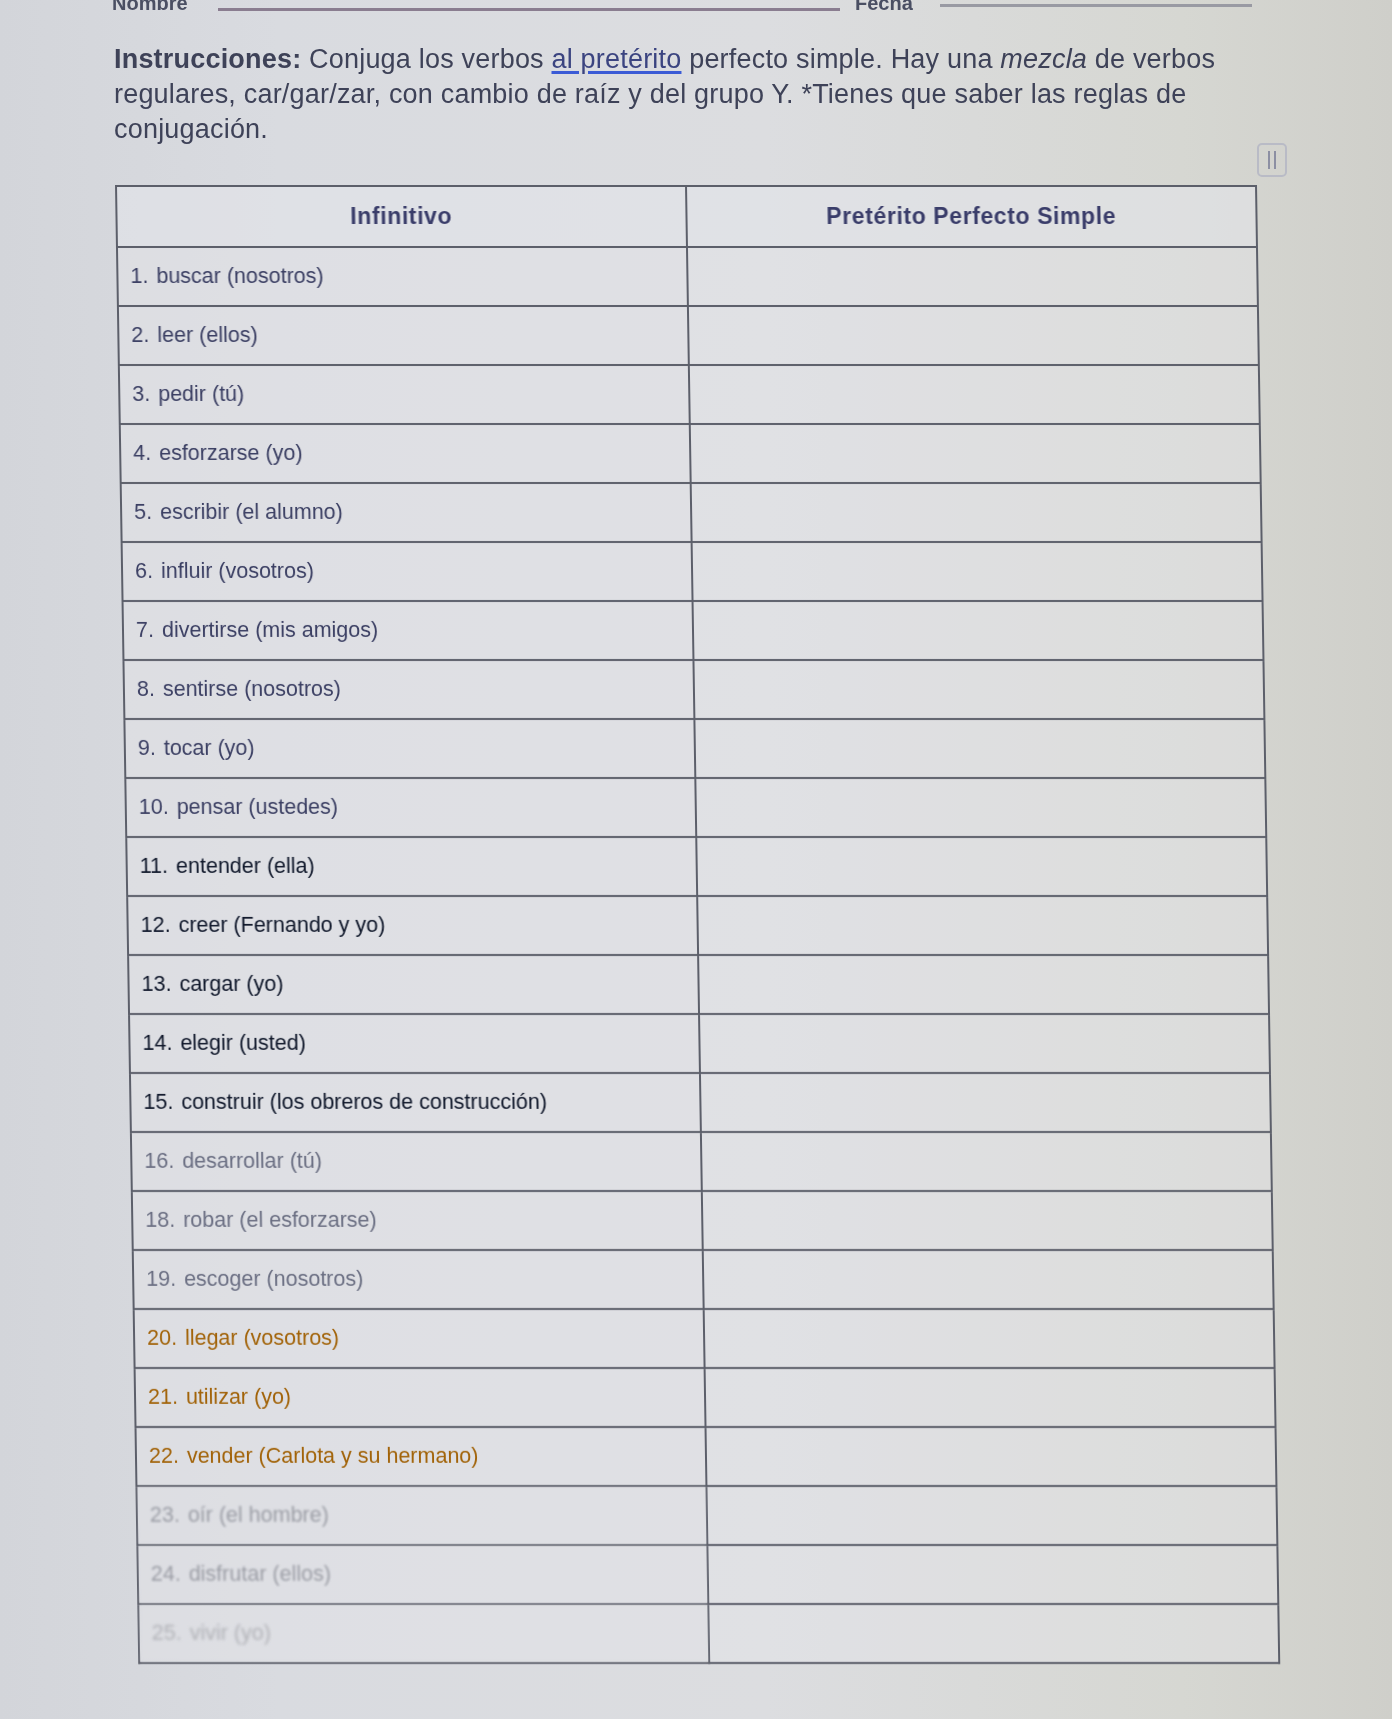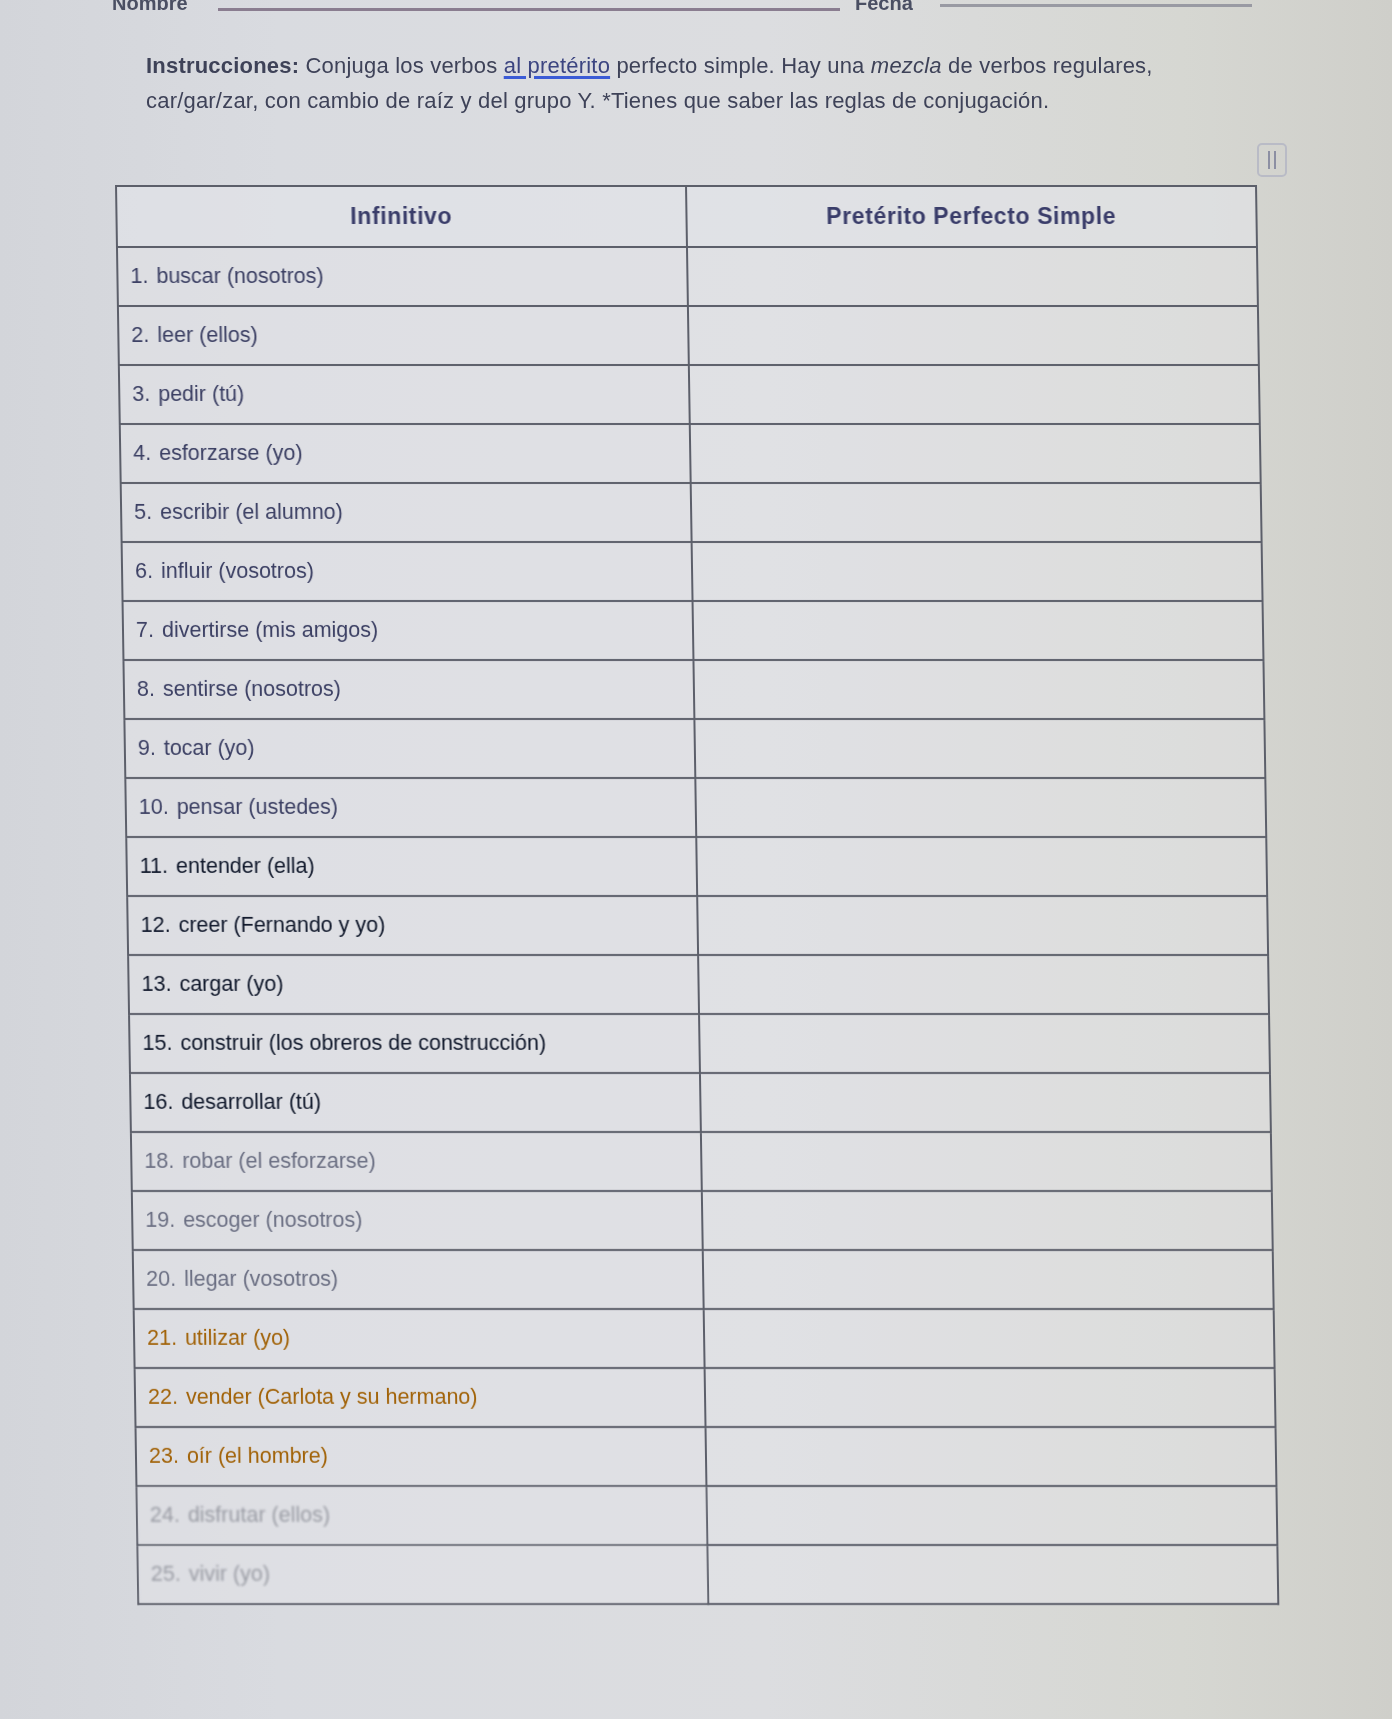--- a/index.html
+++ b/index.html
@@ -54,28 +54,27 @@
     left: 940px;
     width: 312px;
     height: 3px;
     background: #999aa3;
     filter: blur(0.5px);
   }
   
   .instructions {
     position: absolute;
     left: 114px;
-    top: 48px;
+    top: 42px;
     width: 1110px;
-    font-size: 22px;
+    font-size: 27px;
     line-height: 35px;
     color: #3e4258;
     letter-spacing: 0.2px;
     filter: blur(0.55px);
-    margin-left: 32px;
   }
   .instructions .lead { font-weight: bold; }
   .instructions .marked {
     text-decoration: underline;
     text-decoration-color: #3b5bd6;
     text-decoration-thickness: 3px;
     text-underline-offset: 3px;
     color: #3b4480;
   }
   .instructions .it { font-style: italic; }
@@ -226,20 +225,24 @@
         </tr>
         <tr>
           <td class="prompt"><span class="num">12.</span><span>creer (Fernando y yo)</span></td>
           <td class="answer"></td>
         </tr>
         <tr>
           <td class="prompt"><span class="num">13.</span><span>cargar (yo)</span></td>
           <td class="answer"></td>
         </tr>
         <tr>
+          <td class="prompt"><span class="num">14.</span><span>elegir (usted)</span></td>
+          <td class="answer"></td>
+        </tr>
+        <tr>
           <td class="prompt"><span class="num">15.</span><span>construir (los obreros de construcción)</span></td>
           <td class="answer"></td>
         </tr>
         <tr>
           <td class="prompt"><span class="num">16.</span><span>desarrollar (tú)</span></td>
           <td class="answer"></td>
         </tr>
         <tr>
           <td class="prompt"><span class="num">18.</span><span>robar (el esforzarse)</span></td>
           <td class="answer"></td>

